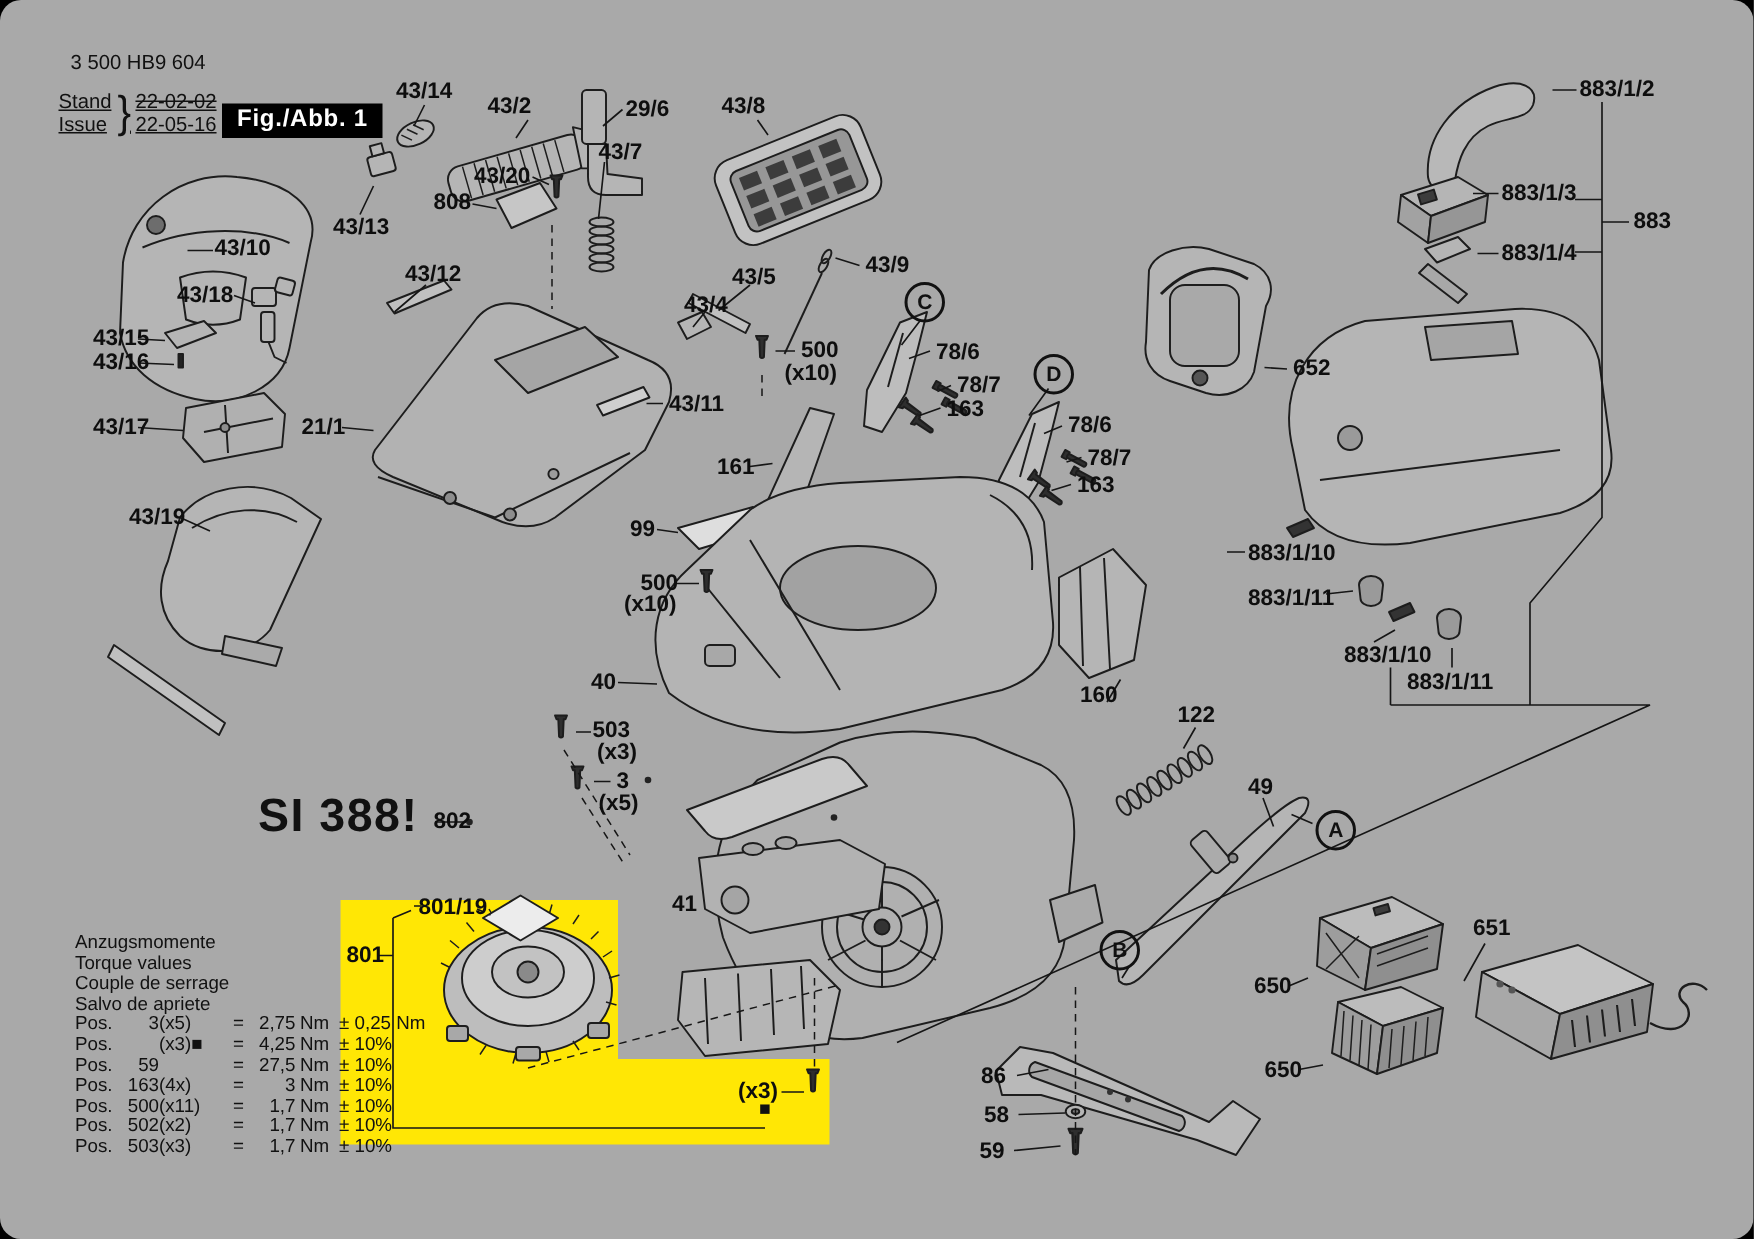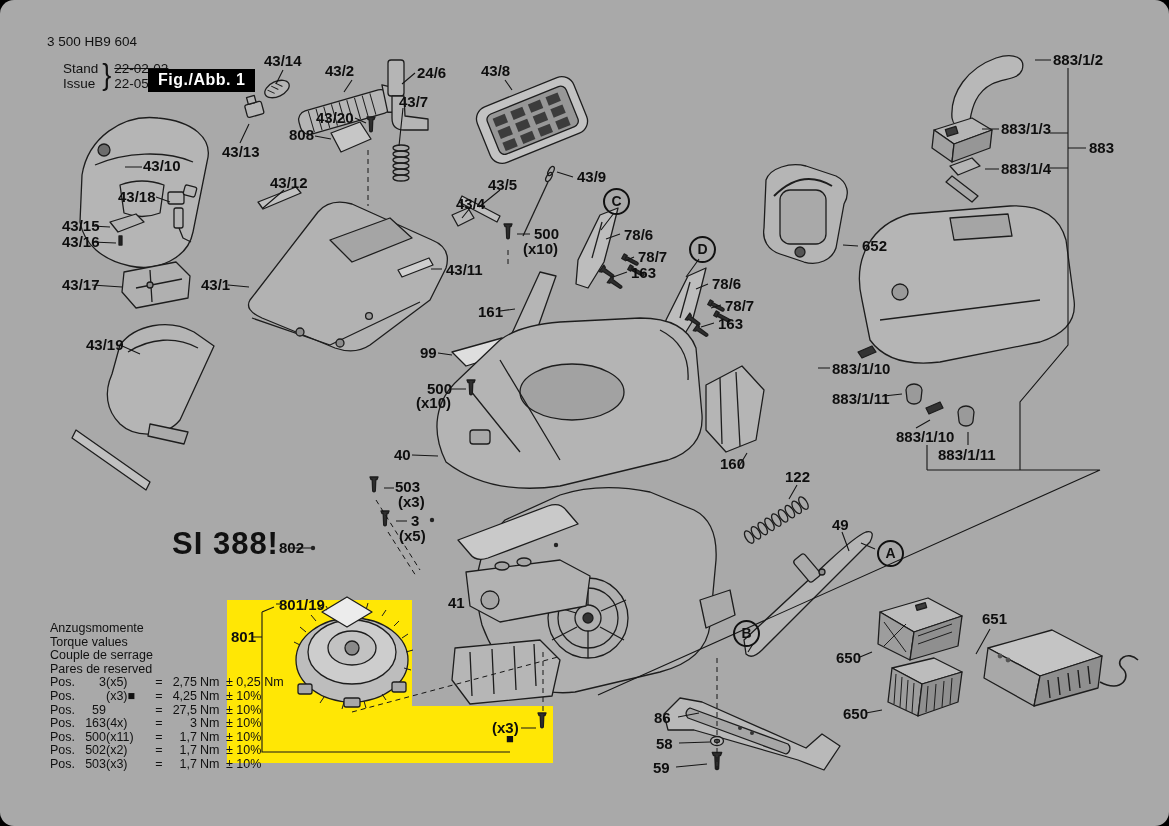--- a/index.html
+++ b/index.html
@@ -3,21 +3,21 @@
 <meta charset="utf-8">
 <style>
   html,body{margin:0;padding:0;background:#000;}
   .page{position:relative;width:1169px;height:826px;background:#a9a9a9;border-radius:14px;overflow:hidden;
         font-family:"Liberation Sans",sans-serif;color:#111;}
   svg.art{position:absolute;left:0;top:0;}
   .lbl{position:absolute;font-weight:bold;font-size:15px;line-height:15px;color:#0e0e0e;white-space:nowrap;}
   .callout{position:absolute;width:23px;height:23px;border:2px solid #111;border-radius:50%;
            font-weight:bold;font-size:14px;line-height:23px;text-align:center;background:transparent;color:#111;}
   .docnum{position:absolute;left:47px;top:34px;font-size:13.5px;}
-  .revblock{position:absolute;left:63px;top:60px;display:flex;align-items:center;font-size:13.5px;}
+  .revblock{position:absolute;left:39px;top:60px;display:flex;align-items:flex-start;font-size:13.5px;text-decoration:underline;}
   .revblock .col{display:flex;flex-direction:column;line-height:15px;}
   .revblock .brace{font-size:27px;font-weight:300;margin:0 3px 0 4px;transform:scaleY(1.1);}
   .strike{text-decoration:line-through;}
   .figbox{position:absolute;left:148px;top:69px;background:#000;color:#fff;font-weight:bold;font-size:16px;
           padding:2px 10px 3px 10px;letter-spacing:0.5px;}
   .si-note{position:absolute;left:172px;top:526px;font-size:31px;font-weight:bold;letter-spacing:1px;}
   .torque{position:absolute;left:50px;top:622px;font-size:12.5px;line-height:13.6px;}
   .torque .trow{display:flex;}
   .torque .c-pos{width:27px;}
   .torque .c-num{width:29px;text-align:right;}
@@ -357,21 +357,21 @@
     </div>
   </div>
 
   <div class="figbox">Fig./Abb. 1</div>
 
   <div class="si-note">SI 388!</div>
 
   <div id="labels">
       <div class="lbl" style="left: 264px; top: 53px;">43/14</div>
       <div class="lbl" style="left: 325px; top: 63px;">43/2</div>
-      <div class="lbl" style="left: 417px; top: 65px;">24/6</div>
+      <div class="lbl" style="left: 417px; top: 65px;">29/6</div>
       <div class="lbl" style="left: 481px; top: 63px;">43/8</div>
       <div class="lbl" style="left: 399px; top: 94px;">43/7</div>
       <div class="lbl" style="left: 316px; top: 110px;">43/20</div>
       <div class="lbl" style="left: 289px; top: 127px;">808</div>
       <div class="lbl" style="left: 222px; top: 144px;">43/13</div>
       <div class="lbl" style="left: 143px; top: 158px;">43/10</div>
       <div class="lbl" style="left: 270px; top: 175px;">43/12</div>
       <div class="lbl" style="left: 118px; top: 189px;">43/18</div>
       <div class="lbl" style="left: 488px; top: 177px;">43/5</div>
       <div class="lbl" style="left: 577px; top: 169px;">43/9</div>
@@ -380,21 +380,21 @@
       <div class="lbl" style="left: 62px; top: 234px;">43/16</div>
       <div class="lbl" style="left: 534px; top: 226px;">500</div>
       <div class="lbl" style="left: 523px; top: 241px;">(x10)</div>
       <div class="lbl" style="left: 624px; top: 227px;">78/6</div>
       <div class="lbl" style="left: 638px; top: 249px;">78/7</div>
       <div class="lbl" style="left: 631px; top: 265px;">163</div>
       <div class="lbl" style="left: 712px; top: 276px;">78/6</div>
       <div class="lbl" style="left: 725px; top: 298px;">78/7</div>
       <div class="lbl" style="left: 718px; top: 316px;">163</div>
       <div class="lbl" style="left: 62px; top: 277px;">43/17</div>
-      <div class="lbl" style="left: 201px; top: 277px;">43/1</div>
+      <div class="lbl" style="left: 201px; top: 277px;">21/1</div>
       <div class="lbl" style="left: 446px; top: 262px;">43/11</div>
       <div class="lbl" style="left: 478px; top: 304px;">161</div>
       <div class="lbl" style="left: 420px; top: 345px;">99</div>
       <div class="lbl" style="left: 86px; top: 337px;">43/19</div>
       <div class="lbl" style="left: 427px; top: 381px;">500</div>
       <div class="lbl" style="left: 416px; top: 395px;">(x10)</div>
       <div class="lbl" style="left: 394px; top: 447px;">40</div>
       <div class="lbl" style="left: 862px; top: 238px;">652</div>
       <div class="lbl" style="left: 1053px; top: 52px;">883/1/2</div>
       <div class="lbl" style="left: 1001px; top: 121px;">883/1/3</div>
@@ -404,21 +404,21 @@
       <div class="lbl" style="left: 832px; top: 391px;">883/1/11</div>
       <div class="lbl" style="left: 896px; top: 429px;">883/1/10</div>
       <div class="lbl" style="left: 938px; top: 447px;">883/1/11</div>
       <div class="lbl" style="left: 785px; top: 469px;">122</div>
       <div class="lbl" style="left: 720px; top: 456px;">160</div>
       <div class="lbl" style="left: 832px; top: 517px;">49</div>
       <div class="lbl" style="left: 395px; top: 479px;">503</div>
       <div class="lbl" style="left: 398px; top: 494px;">(x3)</div>
       <div class="lbl" style="left: 411px; top: 513px;">3</div>
       <div class="lbl" style="left: 399px; top: 528px;">(x5)</div>
-      <div class="lbl" style="left: 279px; top: 540px;">802</div>
+      <div class="lbl" style="left: 266px; top: 540px; padding-left: 23px;">802</div>
       <div class="lbl" style="left: 279px; top: 597px;">801/19</div>
       <div class="lbl" style="left: 231px; top: 629px;">801</div>
       <div class="lbl" style="left: 448px; top: 595px;">41</div>
       <div class="lbl" style="left: 654px; top: 710px;">86</div>
       <div class="lbl" style="left: 656px; top: 736px;">58</div>
       <div class="lbl" style="left: 653px; top: 760px;">59</div>
       <div class="lbl" style="left: 492px; top: 720px;">(x3)</div>
       <div class="lbl" style="left: 836px; top: 650px;">650</div>
       <div class="lbl" style="left: 843px; top: 706px;">650</div>
       <div class="lbl" style="left: 982px; top: 611px;">651</div>
@@ -428,21 +428,21 @@
       <div class="callout" style="left: 689px; top: 236px;">D</div>
       <div class="callout" style="left: 877px; top: 540px;">A</div>
       <div class="callout" style="left: 733px; top: 620px;">B</div>
     </div>
 
   <div class="torque">
     <div id="torque-headings">
         <div>Anzugsmomente</div>
         <div>Torque values</div>
         <div>Couple de serrage</div>
-        <div>Pares de reserved</div>
+        <div>Salvo de apriete</div>
       </div>
     <div id="torque-rows">
         <div class="trow">
           <span class="c-pos">Pos.</span>
           <span class="c-num">3</span>
           <span class="c-qty">(x5)</span>
           <span class="c-eq">=</span>
           <span class="c-val">2,75</span>
           <span class="c-unit">Nm</span>
           <span class="c-tol">± 0,25 Nm</span>

